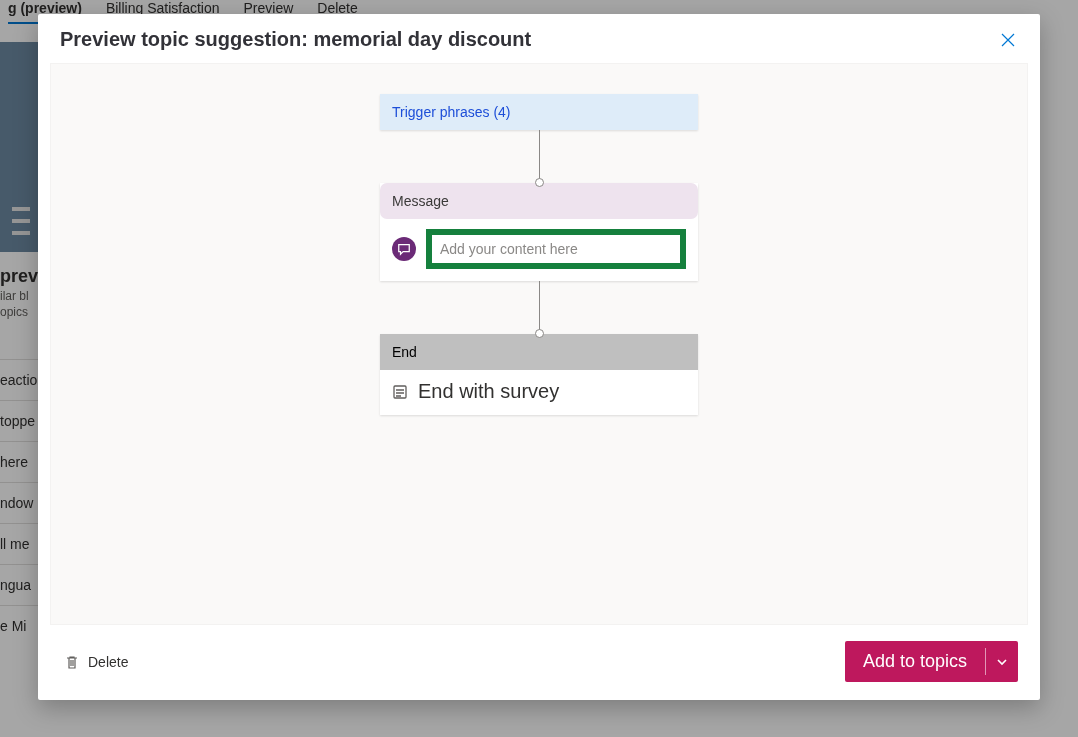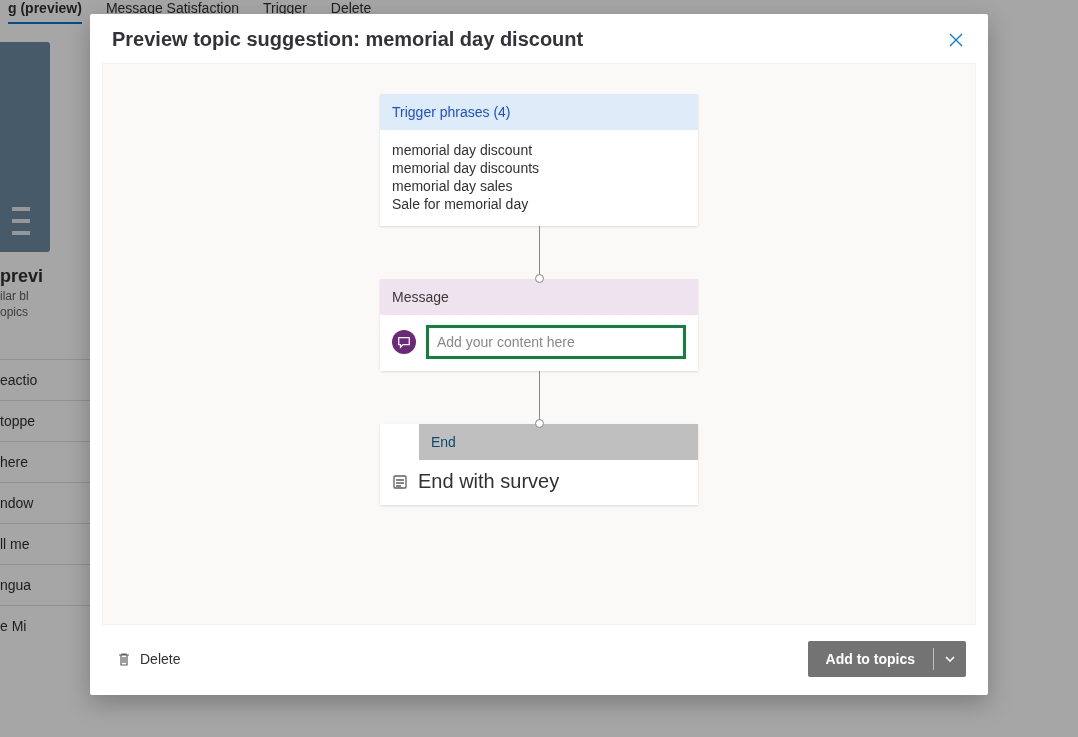--- a/index.html
+++ b/index.html
@@ -58,21 +58,21 @@
   .overlay {
     position: absolute;
     top: 0; left: 0; right: 0; bottom: 0;
     background: rgba(0,0,0,0.35);
     display: flex;
     align-items: flex-start;
     justify-content: center;
   }
   .modal {
     margin-top: 14px;
-    width: 898px;
+    width: 1002px;
     background: #fff;
     border-radius: 2px;
     box-shadow: 0 8px 24px rgba(0,0,0,0.25);
     display: flex;
     flex-direction: column;
   }
   .modal-header {
     display: flex;
     align-items: center;
     justify-content: space-between;
@@ -104,40 +104,40 @@
     width: 318px;
     background: #fff;
     box-shadow: 0 1px 2px rgba(0,0,0,0.12);
   }
   .node-header {
     font-size: 14px;
     color: #1d4ed8;
     padding: 10px 12px;
   }
   .node-header.trigger { background: #deecf9; }
-  .node-header.message { background: #eee3ee; color: #3b3a39; }
-  .node-header.end     { background: #bfbfbf; color: #0c4a6e; margin-left: 39px; }
+  .node-header.message { background: #eee3ee; color: #3b3a39; border-radius: 7px; }
+  .node-header.end     { background: #bfbfbf; color: #000000; }
   .node-body { padding: 10px 12px 12px 12px; font-size: 14px; color: #323130; }
   .trigger-list div { margin: 2px 0; }
   .message-row {
     display: flex;
     align-items: center;
     gap: 10px;
   }
   .message-icon {
     width: 24px; height: 24px;
     border-radius: 50%;
     background: #6b2a77;
     display: flex; align-items: center; justify-content: center;
     flex: 0 0 auto;
   }
   .message-icon svg { width: 14px; height: 14px; fill: none; stroke: #fff; stroke-width: 1.4; }
   .message-input {
     flex: 1 1 auto;
-    border: 3px solid #15803d;
+    border: 6px solid #15803d;
     padding: 6px 8px;
     font-size: 14px;
     color: #8a8886;
     background: #fff;
   }
   .end-row {
     display: flex;
     align-items: center;
     gap: 10px;
     font-size: 20px;
@@ -176,24 +176,24 @@
     align-items: center;
     gap: 8px;
     font-size: 14px;
     color: #323130;
     cursor: pointer;
   }
   .delete-btn svg { width: 16px; height: 16px; stroke: #605e5c; fill: none; stroke-width: 1.2; }
   .add-btn {
     display: flex;
     align-items: stretch;
-    background: #737373;
+    background: #be185d;
     color: #fff;
-    font-size: 14px;
-    font-weight: 700;
+    font-size: 18px;
+    font-weight: 400;
     border-radius: 2px;
     overflow: hidden;
     cursor: pointer;
   }
   .add-btn .main {
     padding: 10px 18px;
   }
   .add-btn .divider {
     width: 1px;
     background: rgba(255,255,255,0.55);
@@ -206,22 +206,22 @@
     justify-content: center;
   }
   .add-btn .chev svg { width: 12px; height: 12px; stroke: #fff; fill: none; stroke-width: 1.6; }
 </style>
 </head>
 <body>
 
 <div class="bg-page">
   <div class="bg-tabs">
     <div class="tab active">g (preview)</div>
-    <div class="tab">Message Satisfaction</div>
-    <div class="tab">Trigger</div>
+    <div class="tab">Billing Satisfaction</div>
+    <div class="tab">Preview</div>
     <div class="tab">Delete</div>
   </div>
   <div class="bg-column" style="position:absolute; top:36px; left:190px;">
     <div class="bg-banner">
       <div class="bg-banner-bars">
           <div></div>
           <div></div>
           <div></div>
         </div>
     </div>
@@ -246,26 +246,20 @@
         <svg viewBox="0 0 14 14">
             <path d="M1 1 L13 13 M13 1 L1 13"></path>
           </svg>
       </div>
     </div>
 
     <div class="modal-body">
 
       <div class="node">
         <div class="node-header trigger">Trigger phrases (4)</div>
-        <div class="node-body trigger-list">
-          <div>memorial day discount</div>
-          <div>memorial day discounts</div>
-          <div>memorial day sales</div>
-          <div>Sale for memorial day</div>
-        </div>
       </div>
 
       <div class="connector">
         <div class="line"></div>
           <div class="dot"></div>
       </div>
 
       <div class="node" style="margin-top:-4px;">
         <div class="node-header message">Message</div>
         <div class="node-body">

